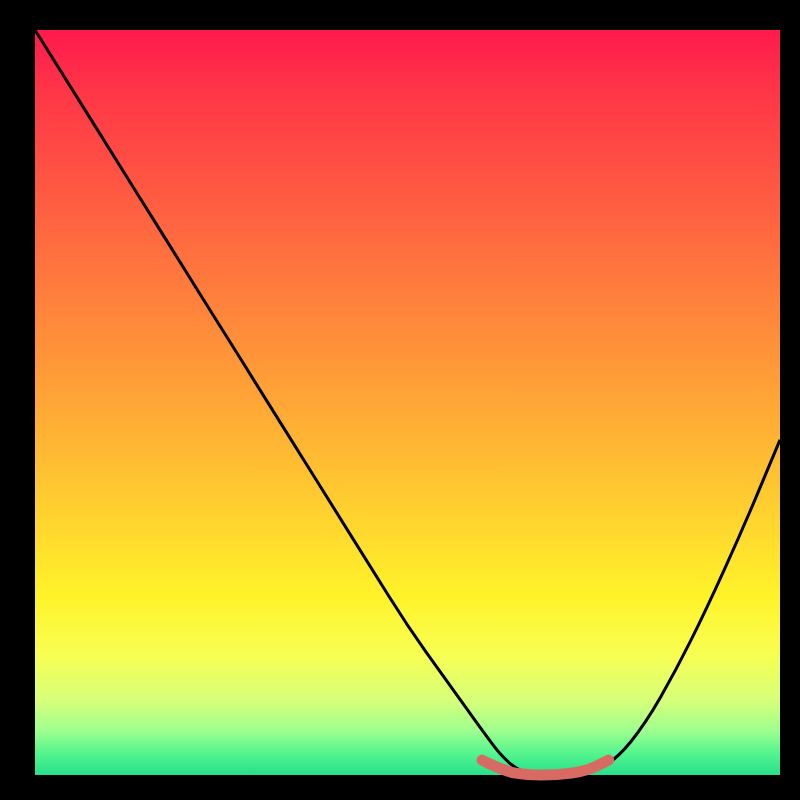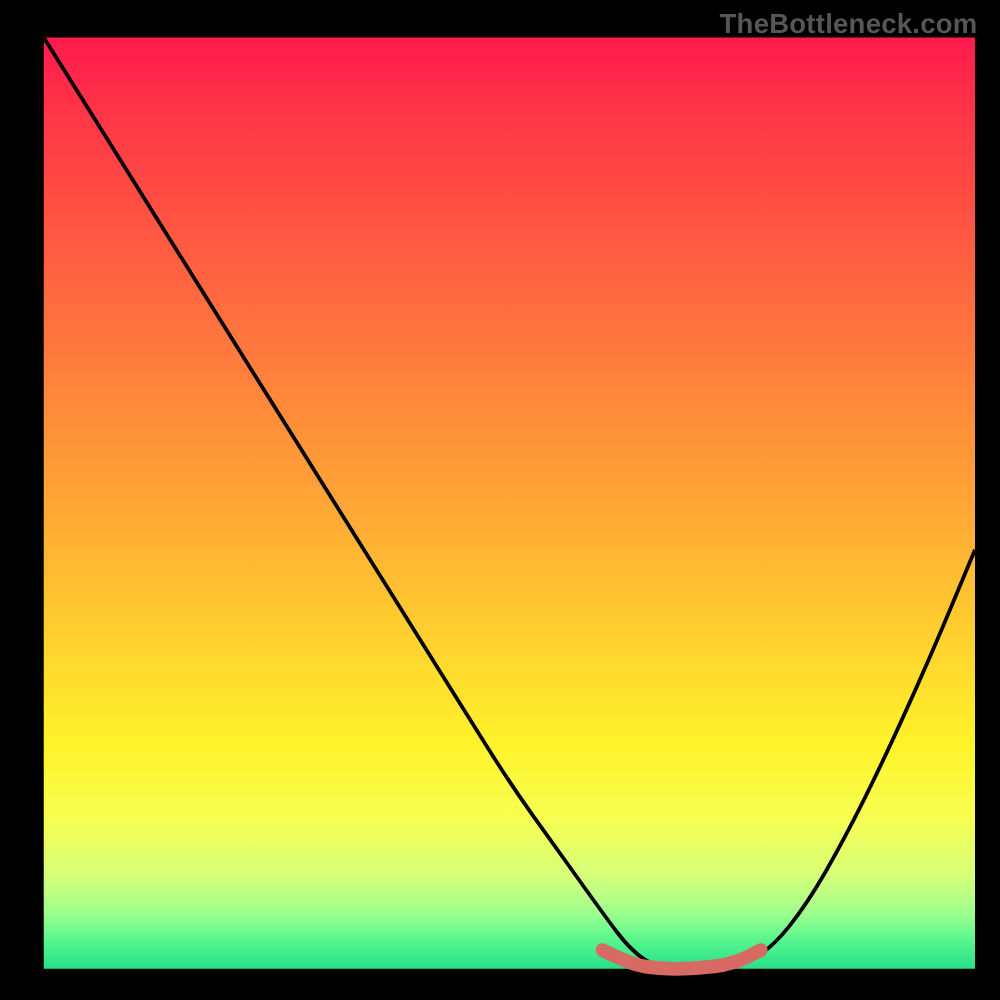--- a/index.html
+++ b/index.html
@@ -59,21 +59,20 @@
     width: 745px;
     height: 745px;
     overflow: visible;
   }
 </style>
 </head>
 <body>
 
 <div class="frame">
 
-  <div class="watermark">TheBottleneck.com</div>
 
   <div class="plot-area">
     <svg class="curve" viewBox="0 0 745 745" preserveAspectRatio="none">
       <path fill="none" stroke="#000000" stroke-width="3" d="M0.0 0.0 Q37.3 59.6 55.9 89.4 Q74.5 119.2 93.1 149.0 Q111.8 178.8 130.4 208.6 Q149.0 238.4 167.6 268.2 Q186.3 298.0 204.9 327.8 Q223.5 357.6 242.1 387.4 Q260.8 417.2 279.4 447.0 Q298.0 476.8 316.6 506.6 Q335.3 536.4 353.9 566.2 Q372.5 596.0 391.1 622.1 Q409.8 648.1 428.4 674.2 Q447.0 700.3 458.2 715.2 Q469.4 730.1 480.5 737.5 Q491.7 745.0 506.6 745.0 Q521.5 745.0 536.4 745.0 Q551.3 745.0 566.2 737.5 Q581.1 730.1 596.0 711.5 Q610.9 692.9 625.8 666.8 Q640.7 640.7 655.6 610.9 Q670.5 581.1 689.1 540.1 Q707.8 499.1 726.4 454.4 L745.0 409.8"></path>
       <path fill="none" stroke="#d86a64" stroke-width="11" stroke-linecap="round" d="M447.0 730.1 Q469.4 741.3 480.5 743.1 Q491.7 745.0 506.6 745.0 Q521.5 745.0 536.4 743.1 Q551.3 741.3 562.5 735.7 L573.6 730.1"></path>
     </svg>
   </div>
 
 </div>
 

